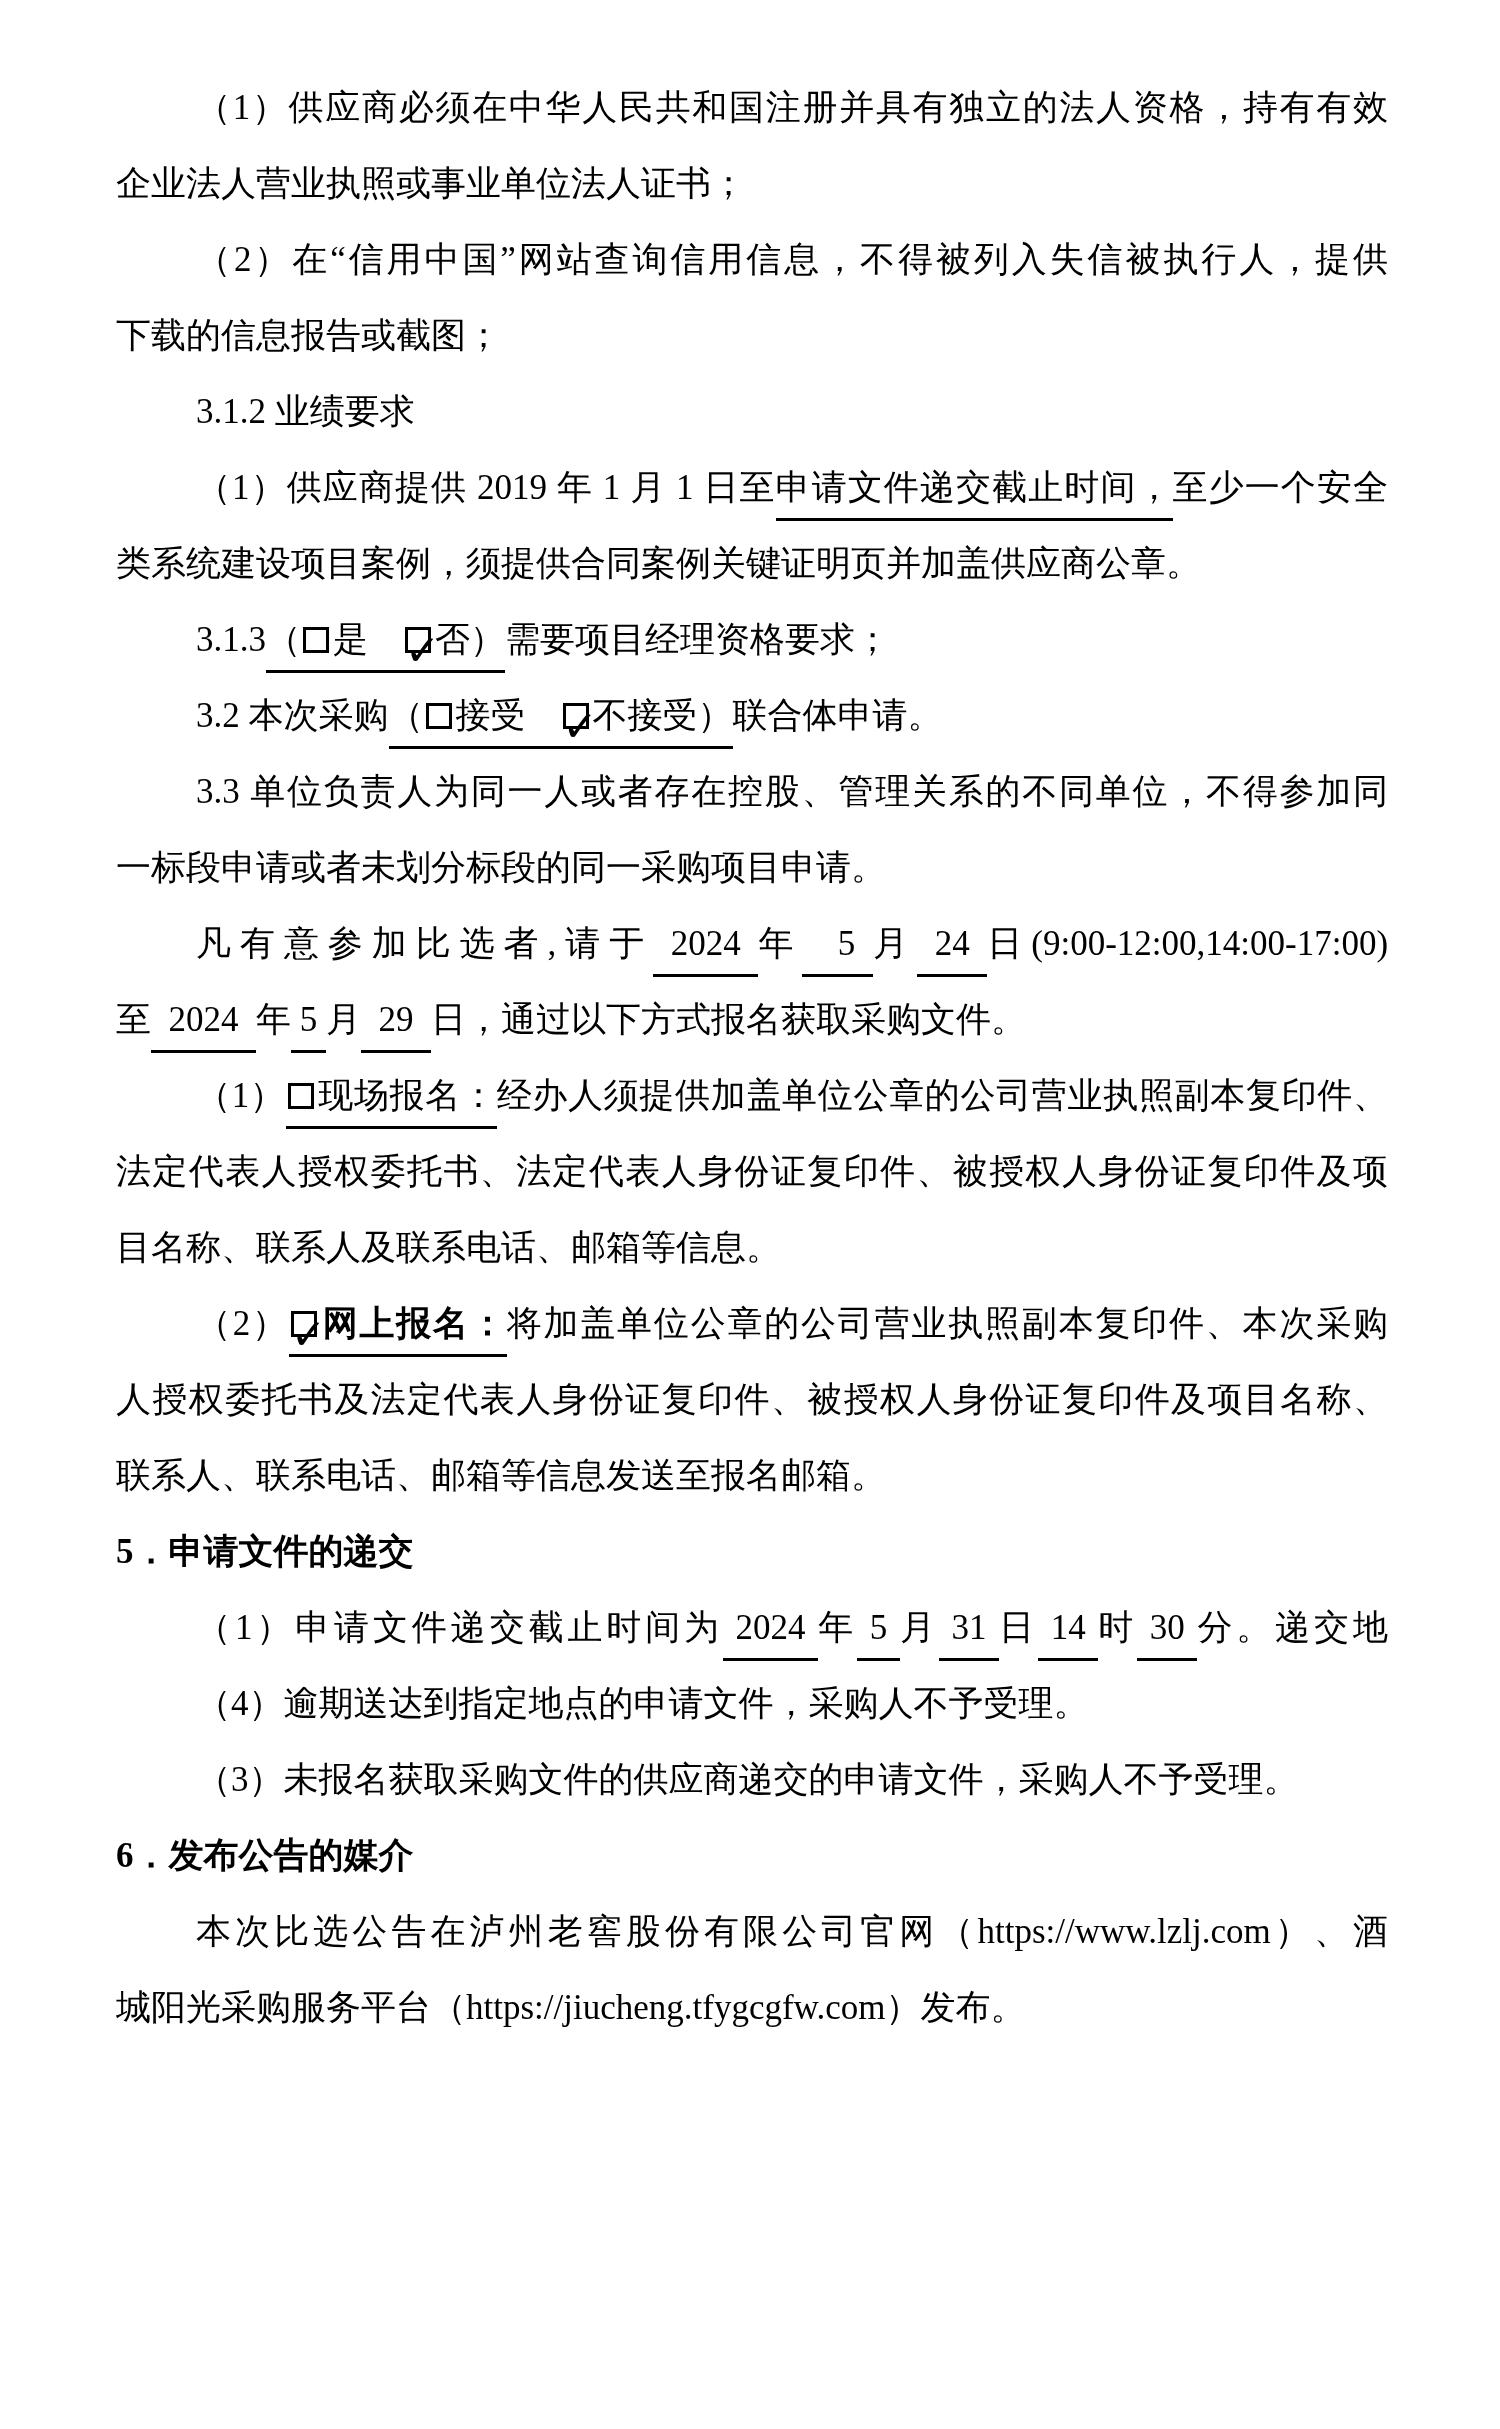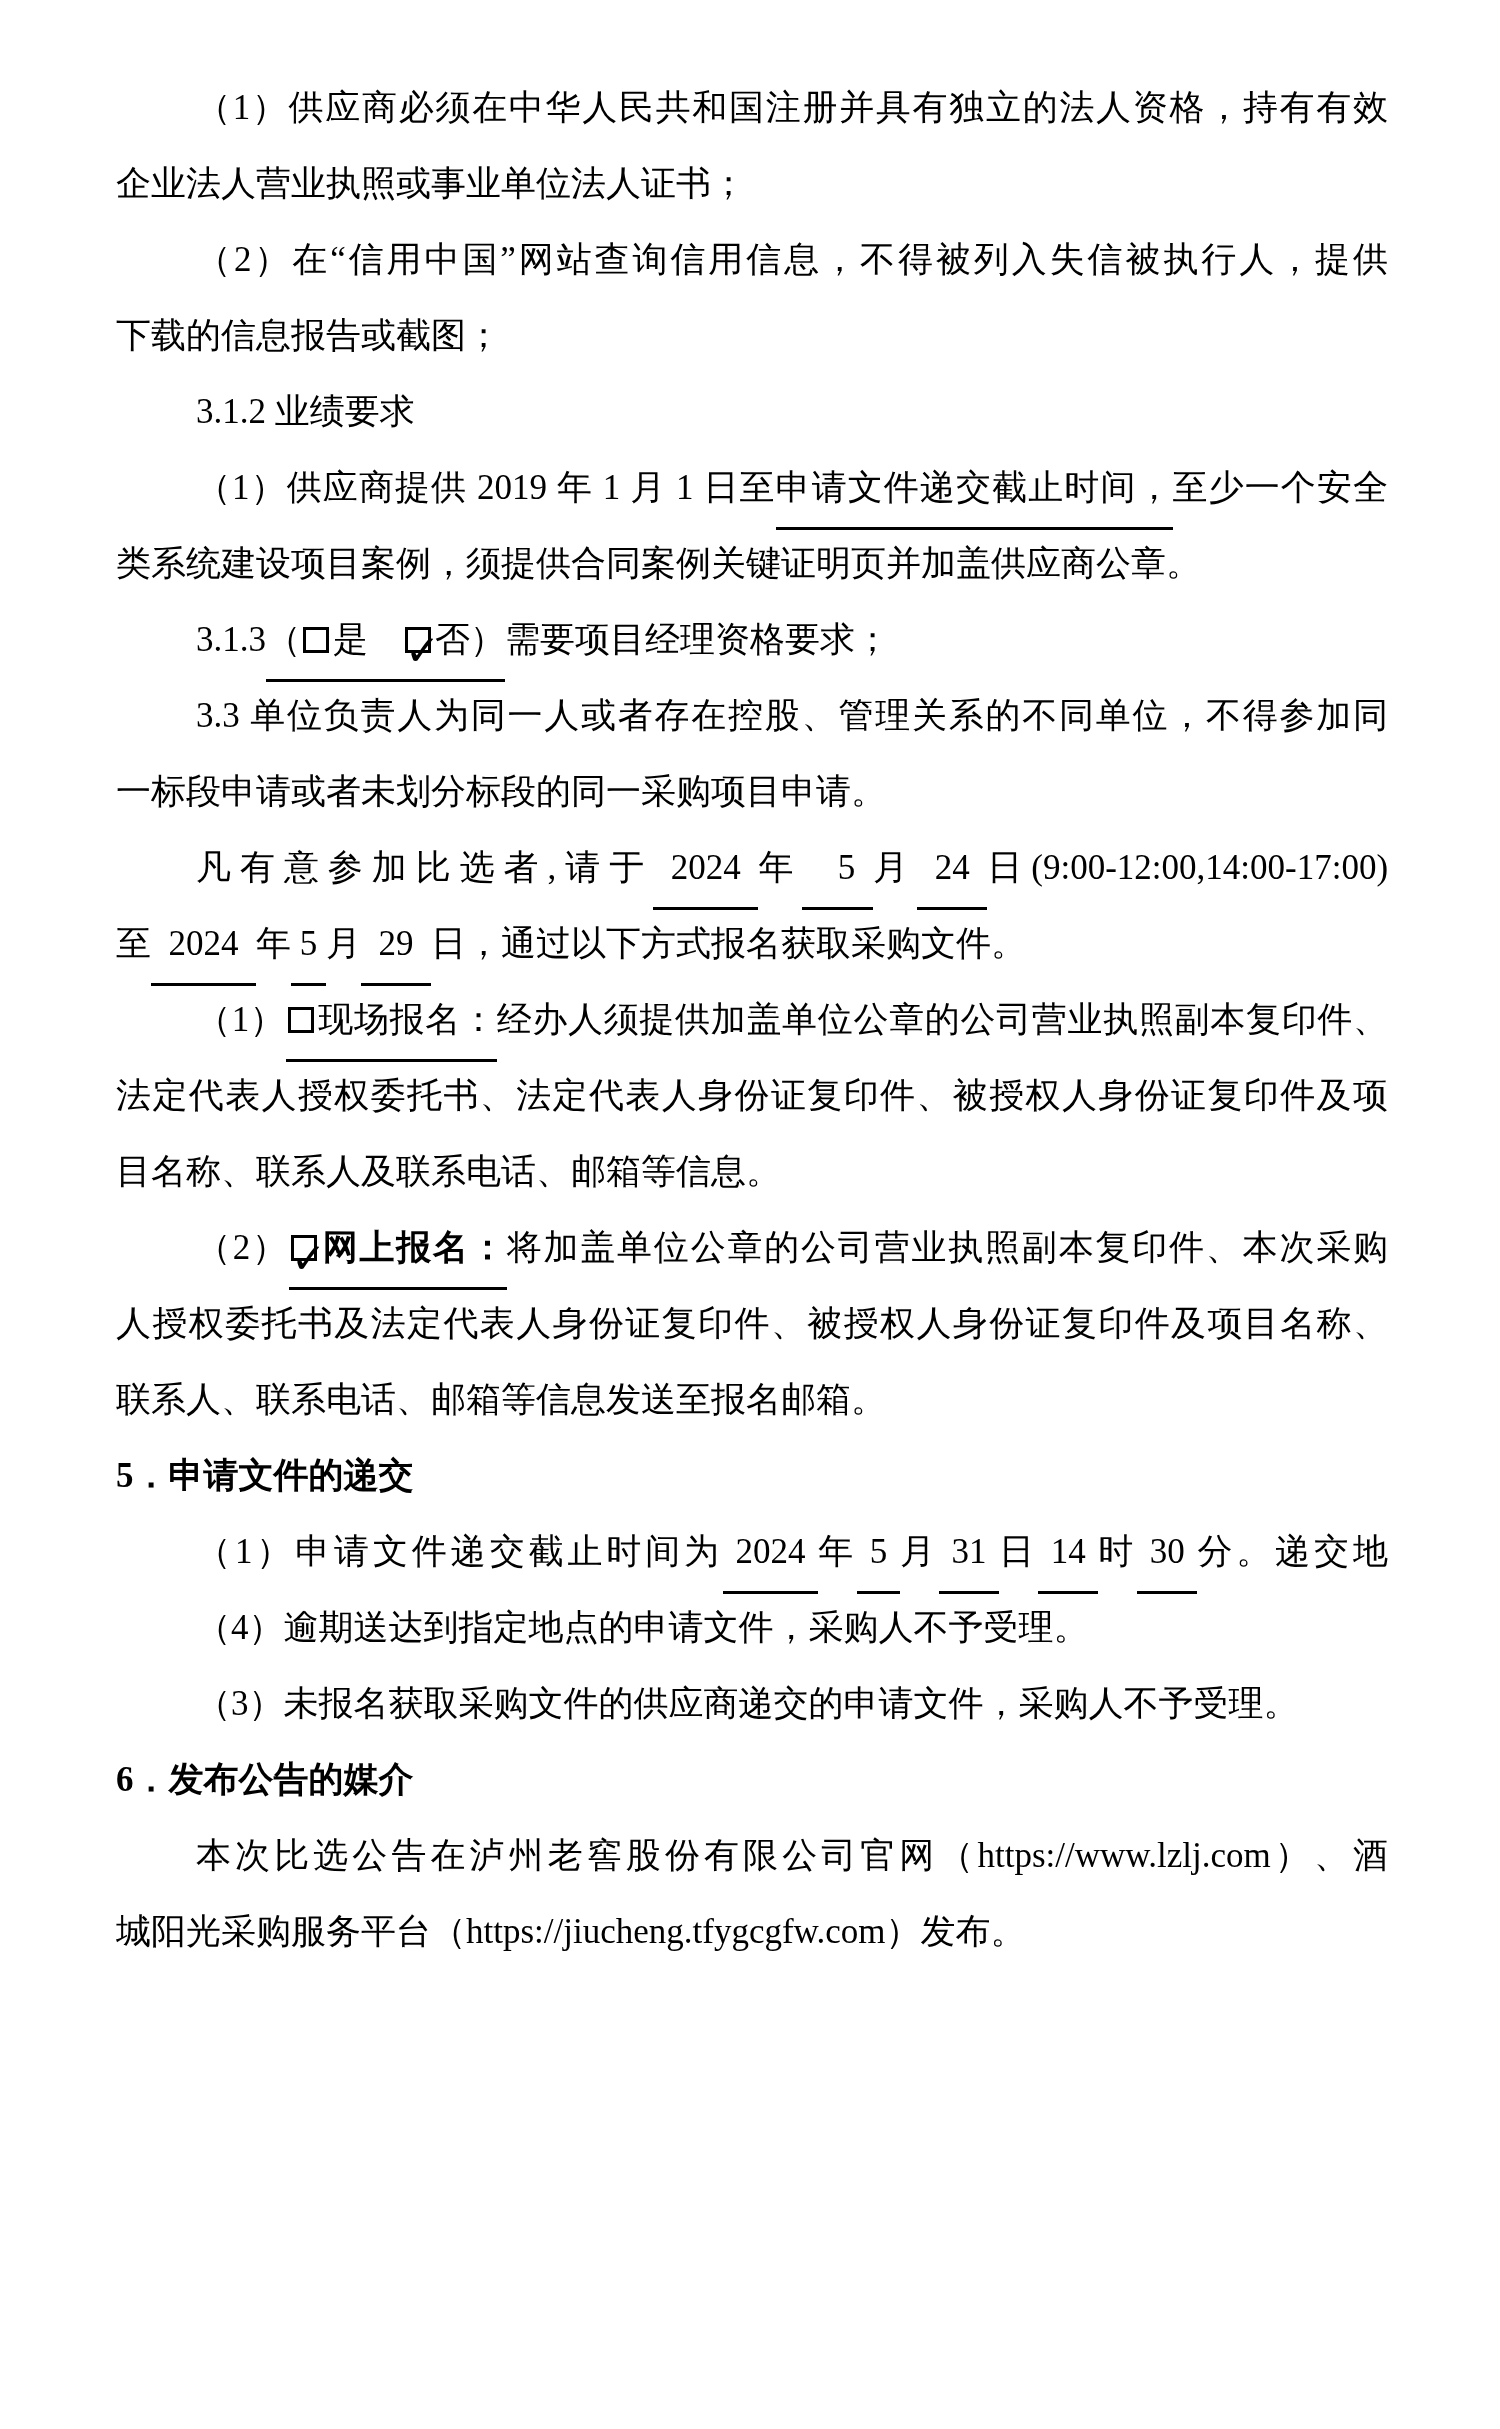--- a/index.html
+++ b/index.html
@@ -32,21 +32,21 @@
   }
   .line.indent {
     text-indent: 80px;
   }
   .line.heading {
     font-weight: bold;
   }
   .b { font-weight: bold; margin-top: 36px; }
   .u {
     border-bottom: 3px solid #000000;
-    padding-bottom: 20px;
+    padding-bottom: 11px;
   }
   .cb {
     display: inline-block;
     box-sizing: border-box;
     width: 26px;
     height: 26px;
     border: 3px solid #000000;
     vertical-align: -2px;
     position: relative;
     margin: 0 4px 0 2px;
@@ -68,20 +68,21 @@
 
 <div class="doc">
     <div class="line indent justify"><span>（1）供应商必须在中华人民共和国注册并具有独立的法人资格，持有有效</span></div>
     <div class="line"><span>企业法人营业执照或事业单位法人证书；</span></div>
     <div class="line indent justify"><span>（2）在“信用中国”网站查询信用信息，不得被列入失信被执行人，提供</span></div>
     <div class="line"><span>下载的信息报告或截图；</span></div>
     <div class="line indent"><span>3.1.2 业绩要求</span></div>
     <div class="line indent justify"><span>（1）供应商提供 2019 年 1 月 1 日至</span><span class="u"><span>申请文件递交截止时间，</span></span><span>至少一个安全</span></div>
     <div class="line"><span>类系统建设项目案例，须提供合同案例关键证明页并加盖供应商公章。</span></div>
     <div class="line indent"><span>3.1.3</span><span class="u"><span>（</span><span class="cb"></span><span>是　</span><span class="cb checked"></span><span>否）</span></span><span>需要项目经理资格要求；</span></div>
+    <div class="line indent"><span>3.2 本次采购</span><span class="u"><span>（</span><span class="cb"></span><span>接受　</span><span class="cb checked"></span><span>不接受）</span></span><span>联合体申请。</span></div>
     <div class="line indent justify"><span>3.3 单位负责人为同一人或者存在控股、管理关系的不同单位，不得参加同</span></div>
     <div class="line"><span>一标段申请或者未划分标段的同一采购项目申请。</span></div>
     <div class="line indent justify"><span>凡有意参加比选者,请于</span><span class="u"><span>&nbsp;2024&nbsp;</span></span><span>年</span><span class="u"><span>&nbsp;&nbsp;5&nbsp;</span></span><span>月</span><span class="u"><span>&nbsp;24&nbsp;</span></span><span>日(9:00-12:00,14:00-17:00)</span></div>
     <div class="line"><span>至</span><span class="u"><span>&nbsp;&nbsp;2024&nbsp;&nbsp;</span></span><span>年</span><span class="u"><span>&nbsp;5&nbsp;</span></span><span>月</span><span class="u"><span>&nbsp;&nbsp;29&nbsp;&nbsp;</span></span><span>日，通过以下方式报名获取采购文件。</span></div>
     <div class="line indent justify"><span>（1）</span><span class="u"><span class="cb"></span><span>现场报名：</span></span><span>经办人须提供加盖单位公章的公司营业执照副本复印件、</span></div>
     <div class="line justify"><span>法定代表人授权委托书、法定代表人身份证复印件、被授权人身份证复印件及项</span></div>
     <div class="line"><span>目名称、联系人及联系电话、邮箱等信息。</span></div>
     <div class="line indent justify"><span>（2）</span><span class="u b"><span class="cb checked"></span><span>网上报名：</span></span><span>将加盖单位公章的公司营业执照副本复印件、本次采购</span></div>
     <div class="line justify"><span>人授权委托书及法定代表人身份证复印件、被授权人身份证复印件及项目名称、</span></div>
     <div class="line"><span>联系人、联系电话、邮箱等信息发送至报名邮箱。</span></div>

